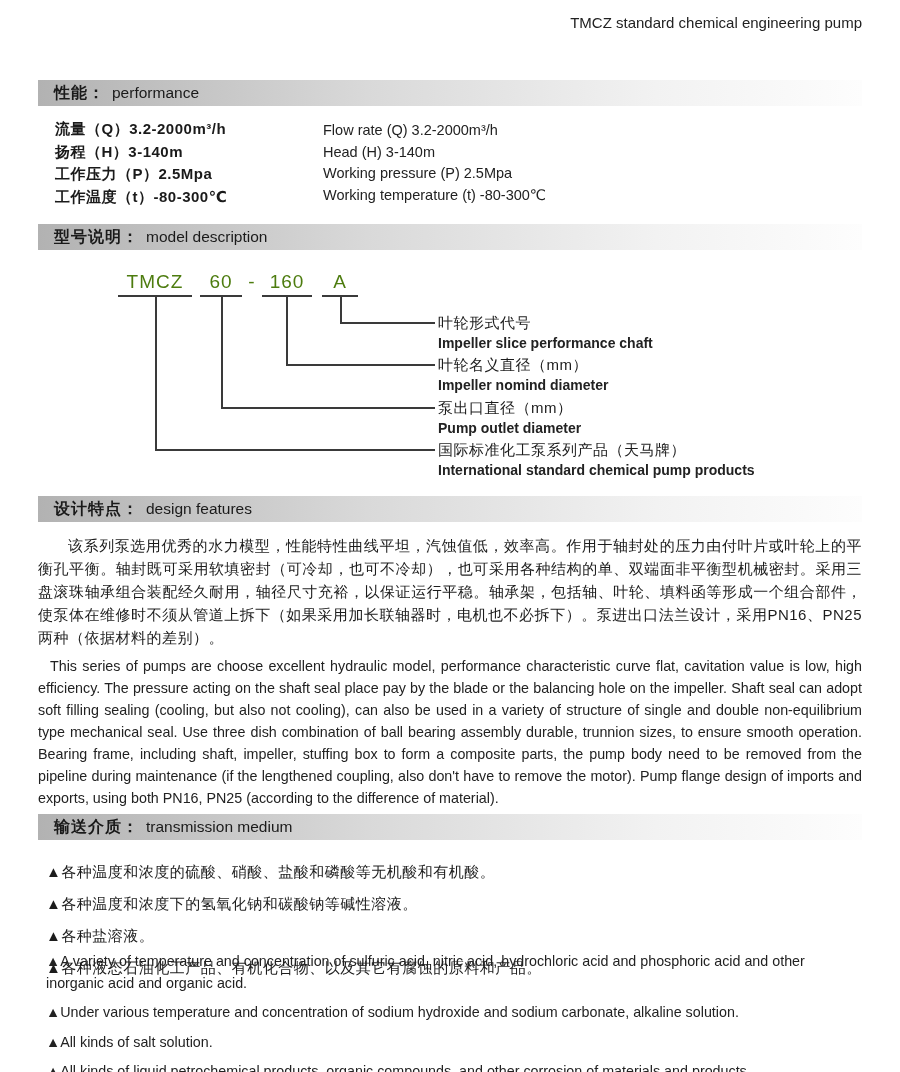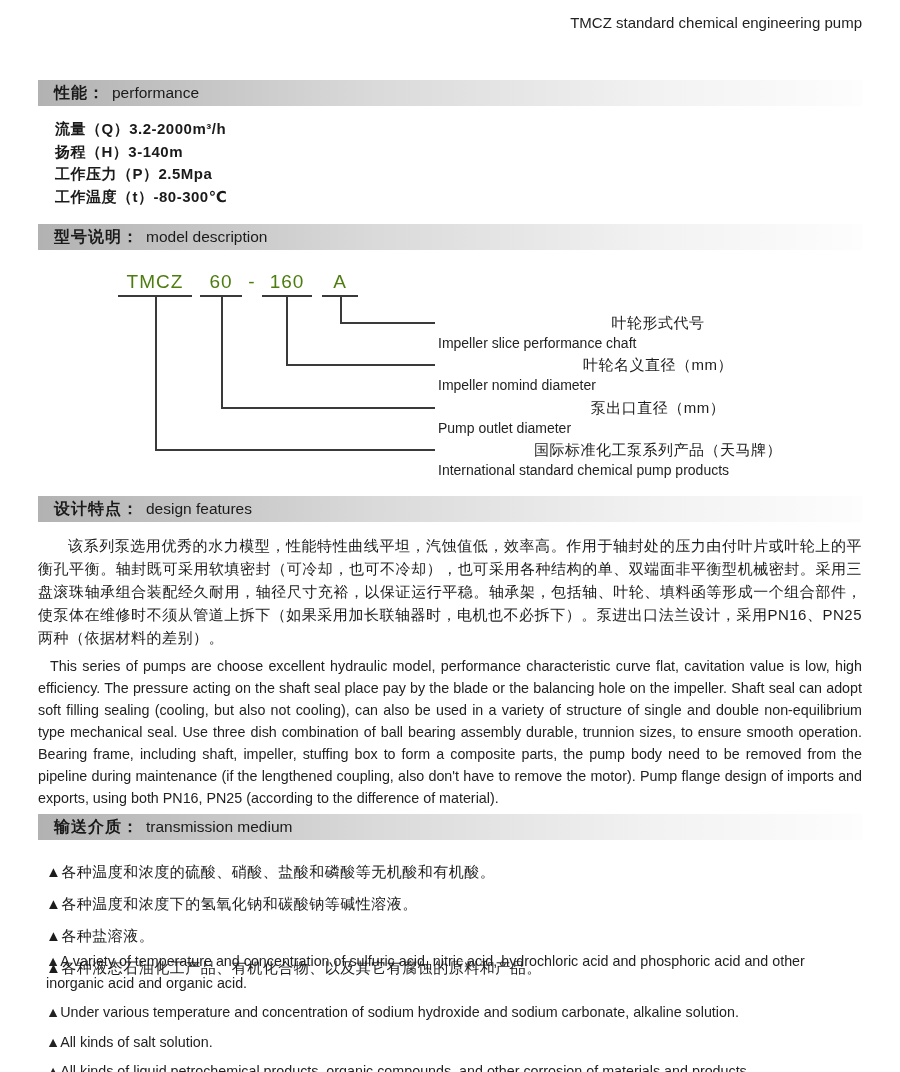--- a/index.html
+++ b/index.html
@@ -44,22 +44,22 @@
   #vl-160{left:286px;height:68px;}
   #vl-80{left:221px;height:111px;}
   #vl-tmcz{left:155px;height:153px;}
   .hline{position:absolute;height:1.5px;background:#3a3a3a;}
   #hl-a{top:56px;left:340px;width:95px;}
   #hl-160{top:98px;left:286px;width:149px;}
   #hl-80{top:141px;left:221px;width:214px;}
   #hl-tmcz{top:183px;left:155px;width:280px;}
   .label-pair{position:absolute;left:438px;width:440px;}
   #lp-0{top:46px;} #lp-1{top:88px;} #lp-2{top:131px;} #lp-3{top:173px;}
-  .label-pair .zh{font-size:15px;line-height:21px;letter-spacing:.5px;color:#1c1c1c;text-align:center;}
-  .label-pair .en{font-size:14px;line-height:21px;color:#222;}
+  .label-pair .zh{font-size:15px;line-height:21px;letter-spacing:.5px;color:#1c1c1c;}
+  .label-pair .en{font-size:14px;line-height:21px;color:#222;font-weight:bold;}
   
   .para-zh{
     position:absolute;top:534px;left:38px;width:824px;
     font-size:15px;line-height:23px;letter-spacing:.5px;
     text-align:justify;text-indent:2em;color:#1c1c1c;
   }
   .para-en{
     position:absolute;top:655px;left:38px;width:824px;
     font-size:14.3px;line-height:22px;text-align:justify;text-indent:12px;color:#222;
   }
@@ -79,20 +79,26 @@
 
   <div class="sec-bar" id="bar-performance">
     <span class="zh">性能：</span>
     <span class="en">performance</span>
   </div>
   <div class="spec-zh">
     <div>流量（Q）3.2-2000m³/h</div>
     <div>扬程（H）3-140m</div>
     <div>工作压力（P）2.5Mpa</div>
     <div>工作温度（t）-80-300℃</div>
+  </div>
+  <div class="spec-en">
+    <div>Flow rate (Q) 3.2-2000m³/h</div>
+    <div>Head (H) 3-140m</div>
+    <div>Working pressure (P) 2.5Mpa</div>
+    <div>Working temperature (t) -80-300℃</div>
   </div>
 
   <div class="sec-bar" id="bar-model">
     <span class="zh">型号说明：</span>
     <span class="en">model description</span>
   </div>
   <div class="diagram">
     <div class="code-part" id="cp-0">TMCZ</div>
     <div class="code-part" id="cp-1">60</div>
     <div class="code-part" id="cp-2">-</div>

